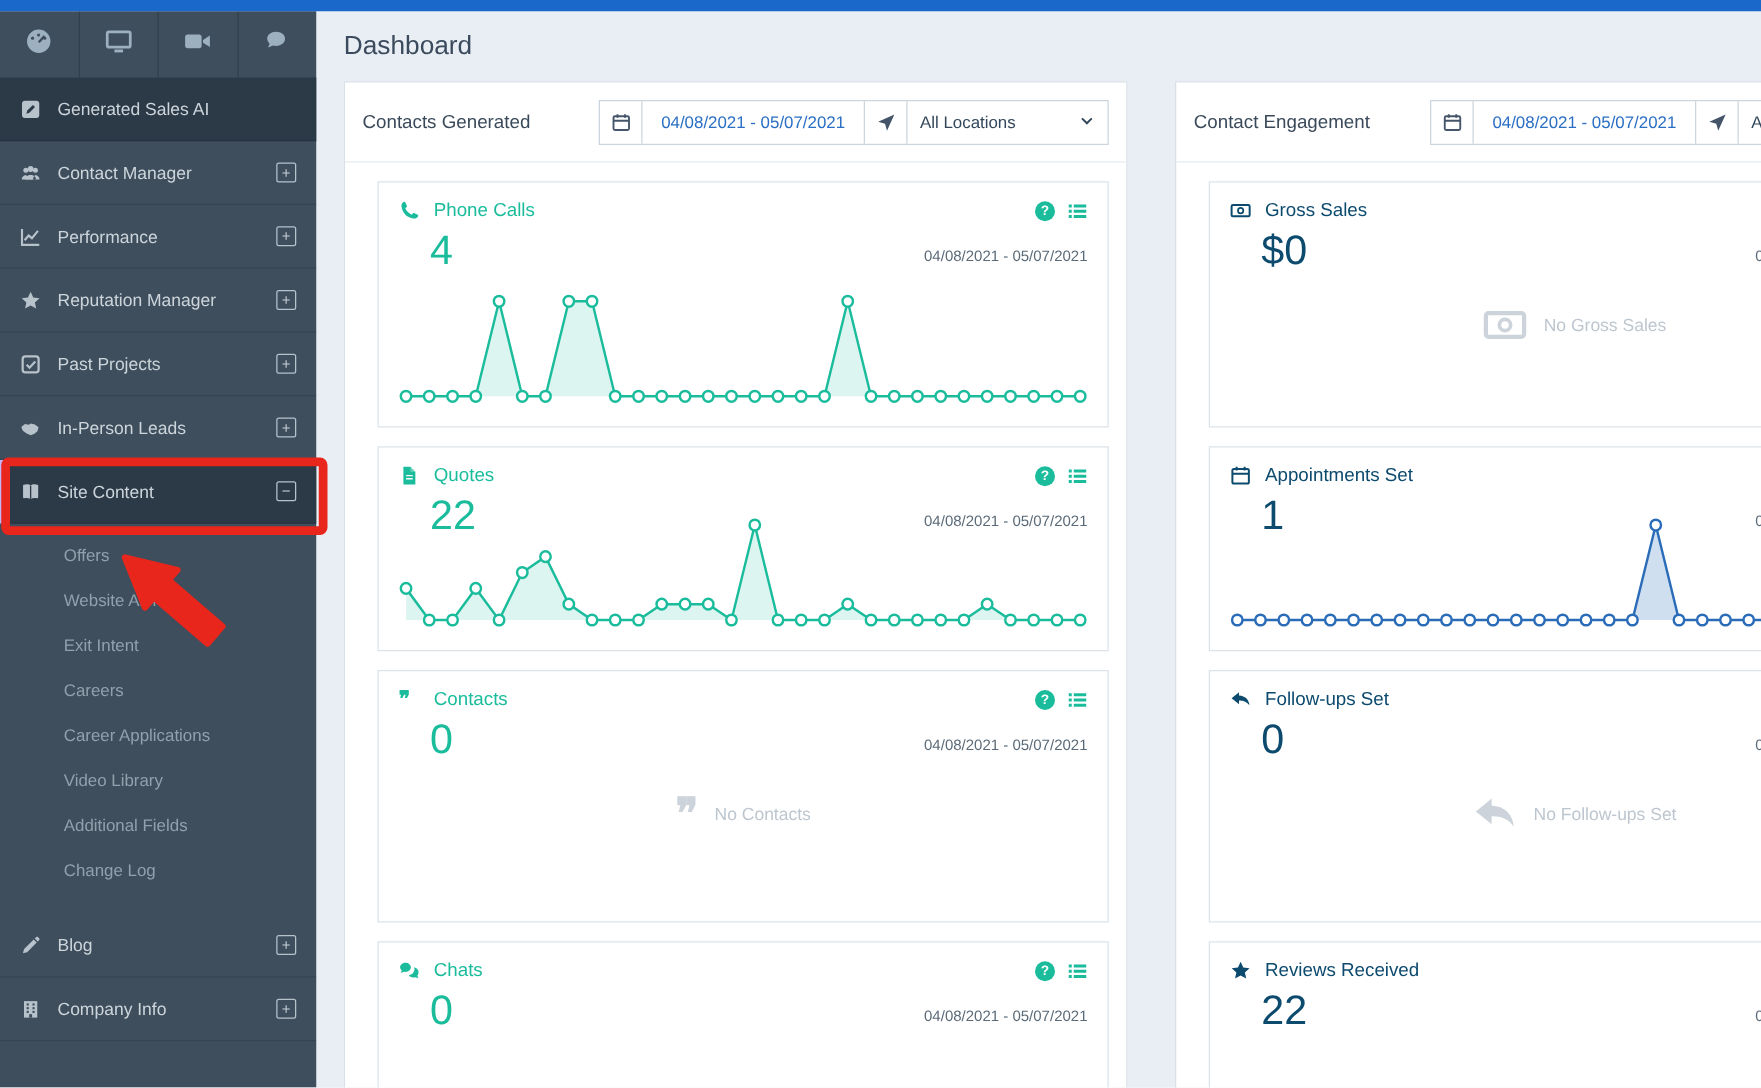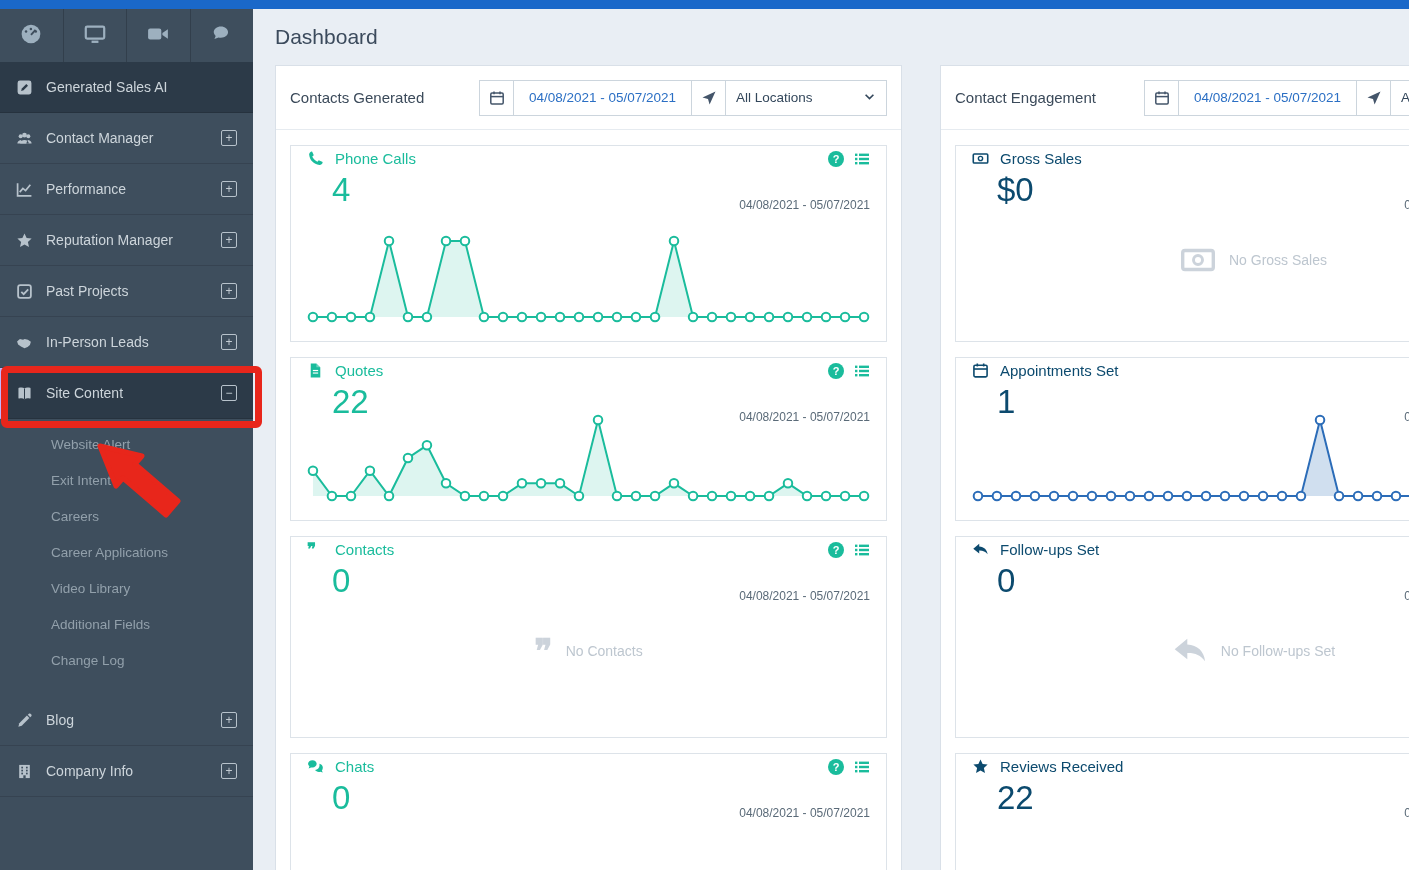--- a/index.html
+++ b/index.html
@@ -36,21 +36,21 @@
   .panel-title { font-size:15px; color:#3b4a5a; }
   .controls { display:flex; align-items:stretch; height:36px; border:1px solid #ccd5dd; background:#fff; }
   .ctrl-cell { display:flex; align-items:center; justify-content:center; border-right:1px solid #ccd5dd; color:#44556a; }
   .ctrl-cell svg { width:16px; height:16px; }
   .ctrl-icon { width:34px; }
   .ctrl-date { width:178px; color:#2b6fc4; font-size:13.5px; cursor:pointer; }
   .ctrl-select { width:160px; border-right:none; display:flex; align-items:center; justify-content:space-between; padding:0 10px; color:#33475b; font-size:13.5px; cursor:pointer; }
   .ctrl-select svg { width:13px; height:13px; }
 
   .panel-body { padding:15px 14px; }
-  .card { position:relative; border:1px solid #dde3e9; background:#fff; margin-bottom:15px; padding:4px 16px; }
+  .card { position:relative; border:1px solid #dde3e9; background:#fff; margin-bottom:15px; padding:14px 16px;margin-left:12px; }
   .card.h1 { height:197px; } .card.h2 { height:164px; } .card.h3 { height:202px; } .card.h4 { height:200px; }
   .card-head { display:flex; align-items:center; }
   .card-icon { width:17px; height:17px; margin-right:11px; display:flex; }
   .card-icon svg { width:17px; height:17px; }
   .card-icon.qmark { font-size:17px; line-height:17px; font-weight:bold; }
   .card-title { font-size:15px; }
   .teal .card-icon, .teal .card-title, .teal .card-value { color:#1abc9c; }
   .blue .card-icon, .blue .card-title, .blue .card-value { color:#0c4a6e; }
   .card-actions { margin-left:auto; display:flex; align-items:center; gap:10px; }
   .help-icon { width:16px; height:16px; border-radius:50%; color:#fff; font-size:11px; font-weight:bold; display:flex; align-items:center; justify-content:center; cursor:pointer; }
@@ -165,20 +165,21 @@
     <span class="mi-icon">
         <svg viewBox="0 0 16 16">
           <path d="M8 3.2C6.9 2.2 4.9 2 2.8 2.7c-.3.1-.5.3-.5.6v8.9c0 .4.4.7.8.6 1.8-.5 3.6-.3 4.9.6 1.3-.9 3.1-1.1 4.9-.6.4.1.8-.2.8-.6V3.3c0-.3-.2-.5-.5-.6C11.1 2 9.1 2.2 8 3.2z" fill="currentColor"></path>
           <line x1="8" y1="3.4" x2="8" y2="13.2" stroke="#2c3a48" stroke-width="1"></line>
         </svg>
       </span>
     <span>Site Content</span>
     <span class="expand-box">−</span>
   </div>
   <div class="submenu">
+    <div class="submenu-item">Offers</div>
     <div class="submenu-item">Website Alert</div>
     <div class="submenu-item">Exit Intent</div>
     <div class="submenu-item">Careers</div>
     <div class="submenu-item">Career Applications</div>
     <div class="submenu-item">Video Library</div>
     <div class="submenu-item">Additional Fields</div>
     <div class="submenu-item">Change Log</div>
   </div>
   <div class="menu-item">
     <span class="mi-icon">

